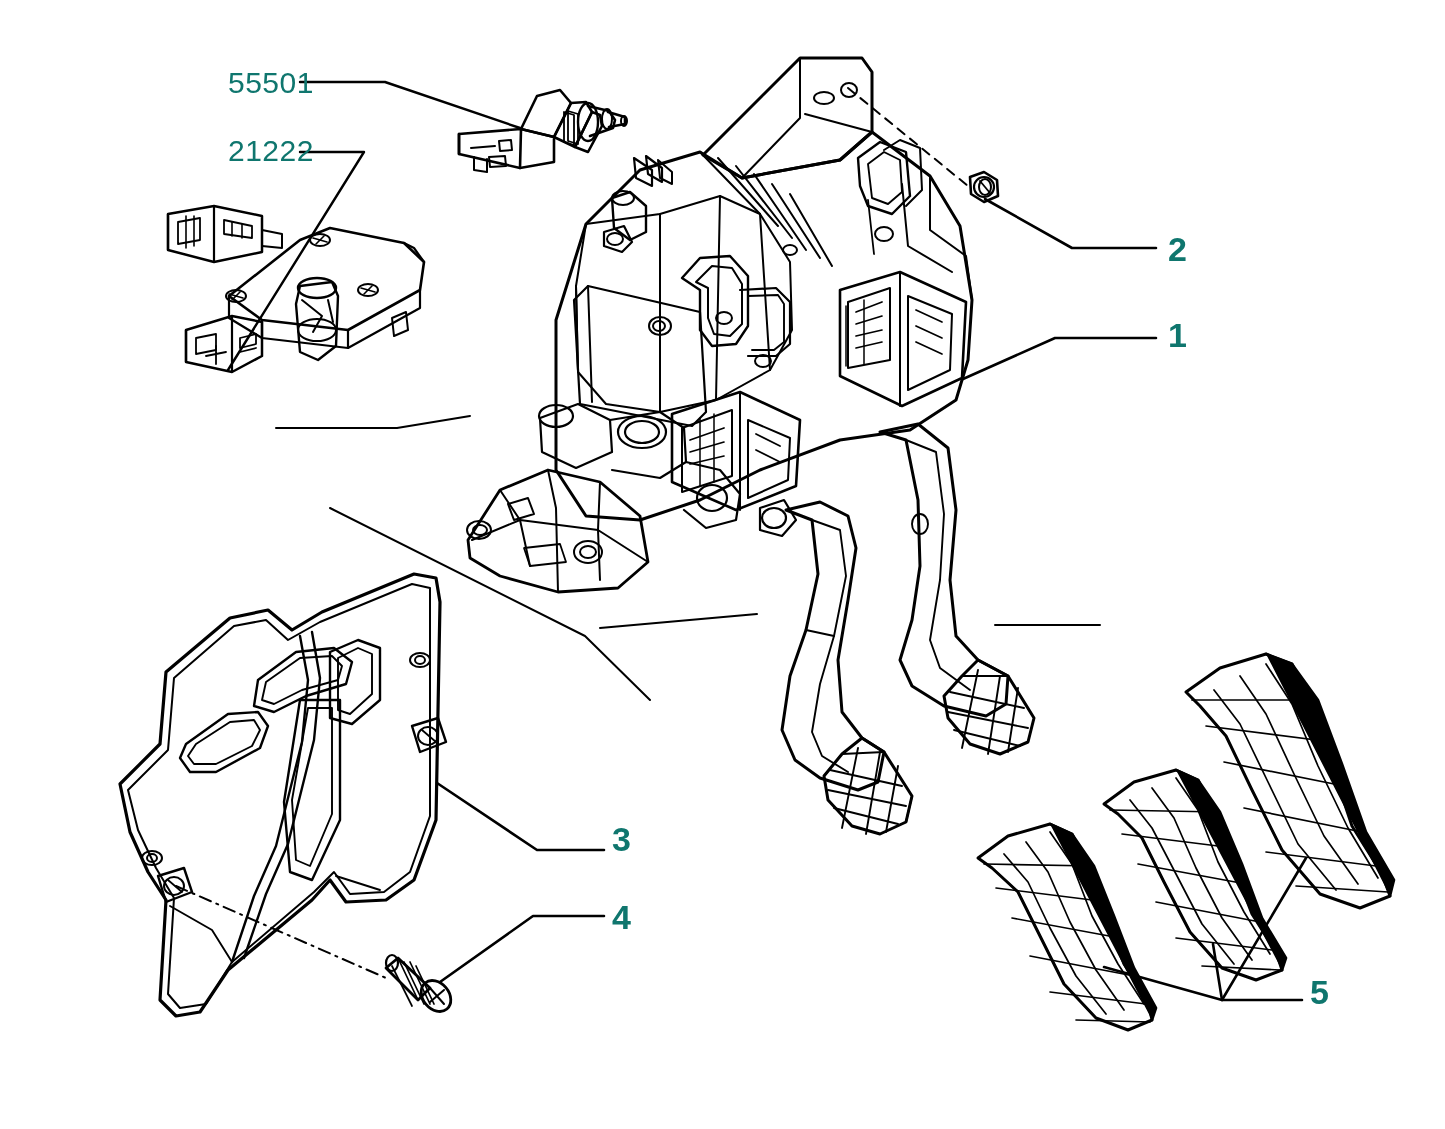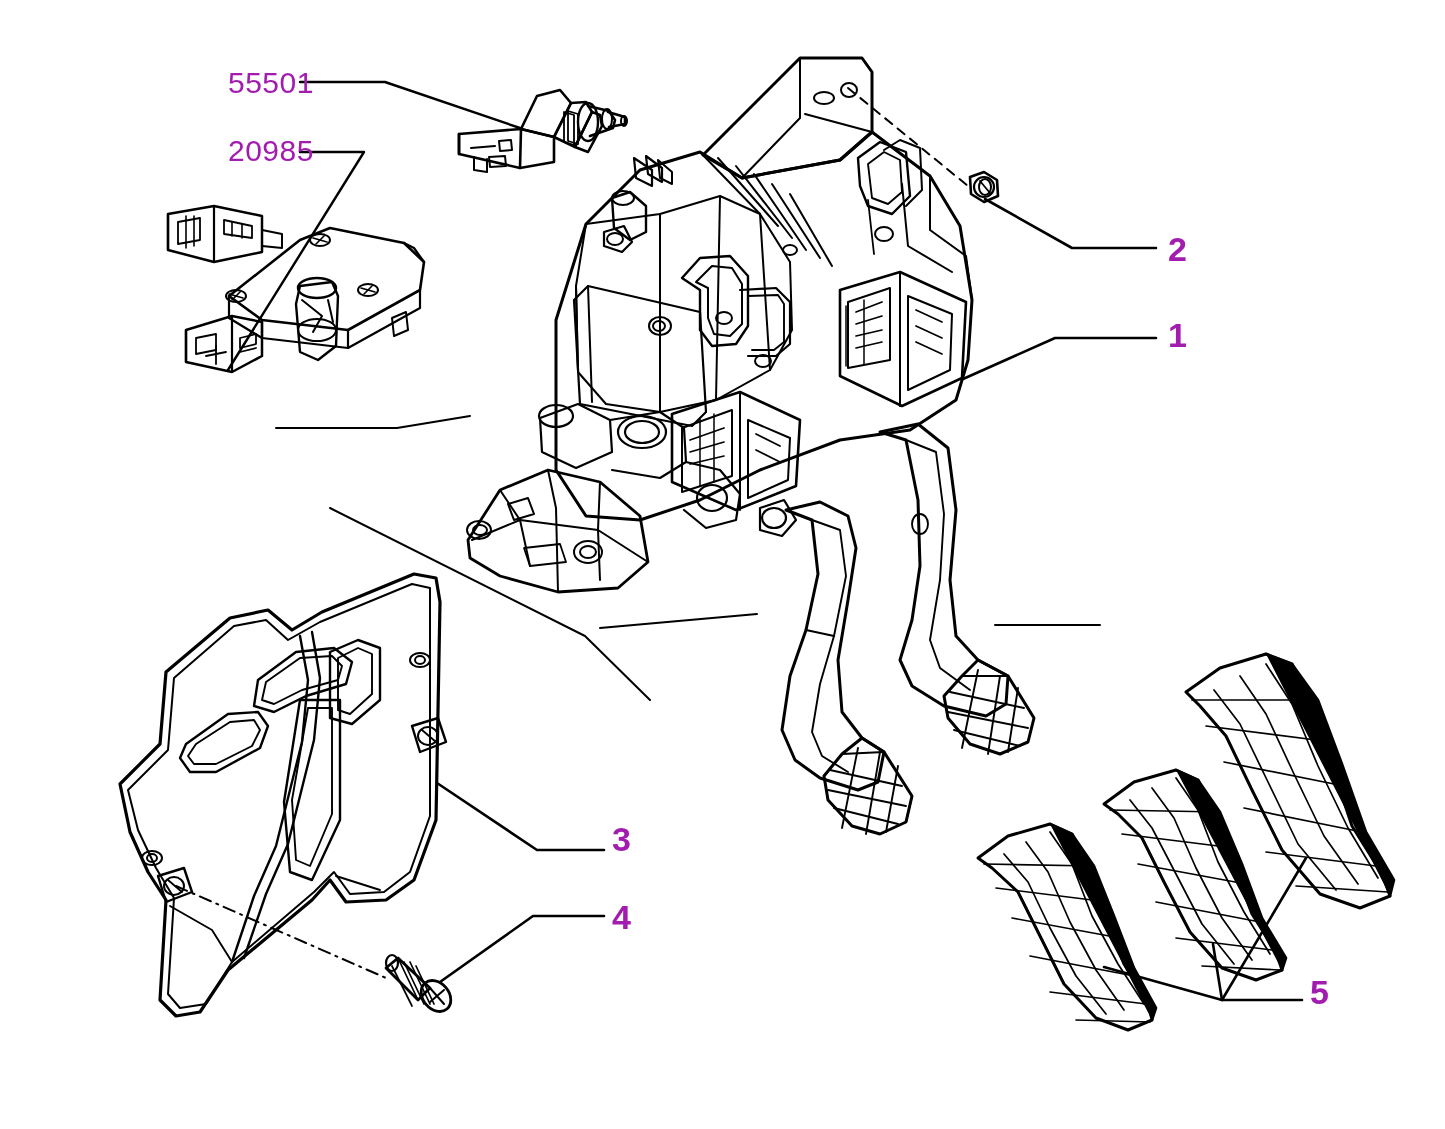--- a/index.html
+++ b/index.html
@@ -1,20 +1,20 @@
 <!DOCTYPE html>
 <html><head>
 <meta charset="utf-8">
 <style>
   html,body{margin:0;padding:0;background:#ffffff;}
   body{width:1445px;height:1129px;overflow:hidden;
        font-family:"Liberation Sans","DejaVu Sans",sans-serif;}
   #stage{position:relative;width:1445px;height:1129px;background:#fff;}
   #art{position:absolute;left:0;top:0;width:1445px;height:1129px;}
-  .lbl{position:absolute;color:#a21caf;white-space:nowrap;line-height:1;}
+  .lbl{position:absolute;color:#0f766e;white-space:nowrap;line-height:1;}
   .partnum{font-size:30px;font-weight:400;letter-spacing:0.5px;}
   .callout{font-size:34px;font-weight:bold;}
 </style>
 </head>
 <body>
 
 <div id="stage">
 
 <svg id="art" viewBox="0 0 1445 1129" xmlns="http://www.w3.org/2000/svg">
   <rect x="0" y="0" width="1445" height="1129" fill="#ffffff"></rect>
@@ -379,21 +379,21 @@
       <path d="M1050,832 L1072,864 L1092,916 L1118,964 L1144,1004"></path>
       <path d="M984,864 L1094,866 M996,888 L1108,902 M1012,918 L1120,938
                M1030,956 L1134,976 M1050,992 L1146,1004 M1076,1020 L1150,1022"></path>
     </g>
   </g>
 
   </g>
 </svg>
 
 <div class="lbl partnum" style="left:228px;top:68px;">55501</div>
-<div class="lbl partnum" style="left:228px;top:136px;">20985</div>
+<div class="lbl partnum" style="left:228px;top:136px;">21222</div>
 
 <div class="lbl callout" style="left:1168px;top:232px;">2</div>
 <div class="lbl callout" style="left:1168px;top:318px;">1</div>
 <div class="lbl callout" style="left:612px;top:822px;">3</div>
 <div class="lbl callout" style="left:612px;top:900px;">4</div>
 <div class="lbl callout" style="left:1310px;top:975px;">5</div>
 
 </div>
 
 </body></html>

